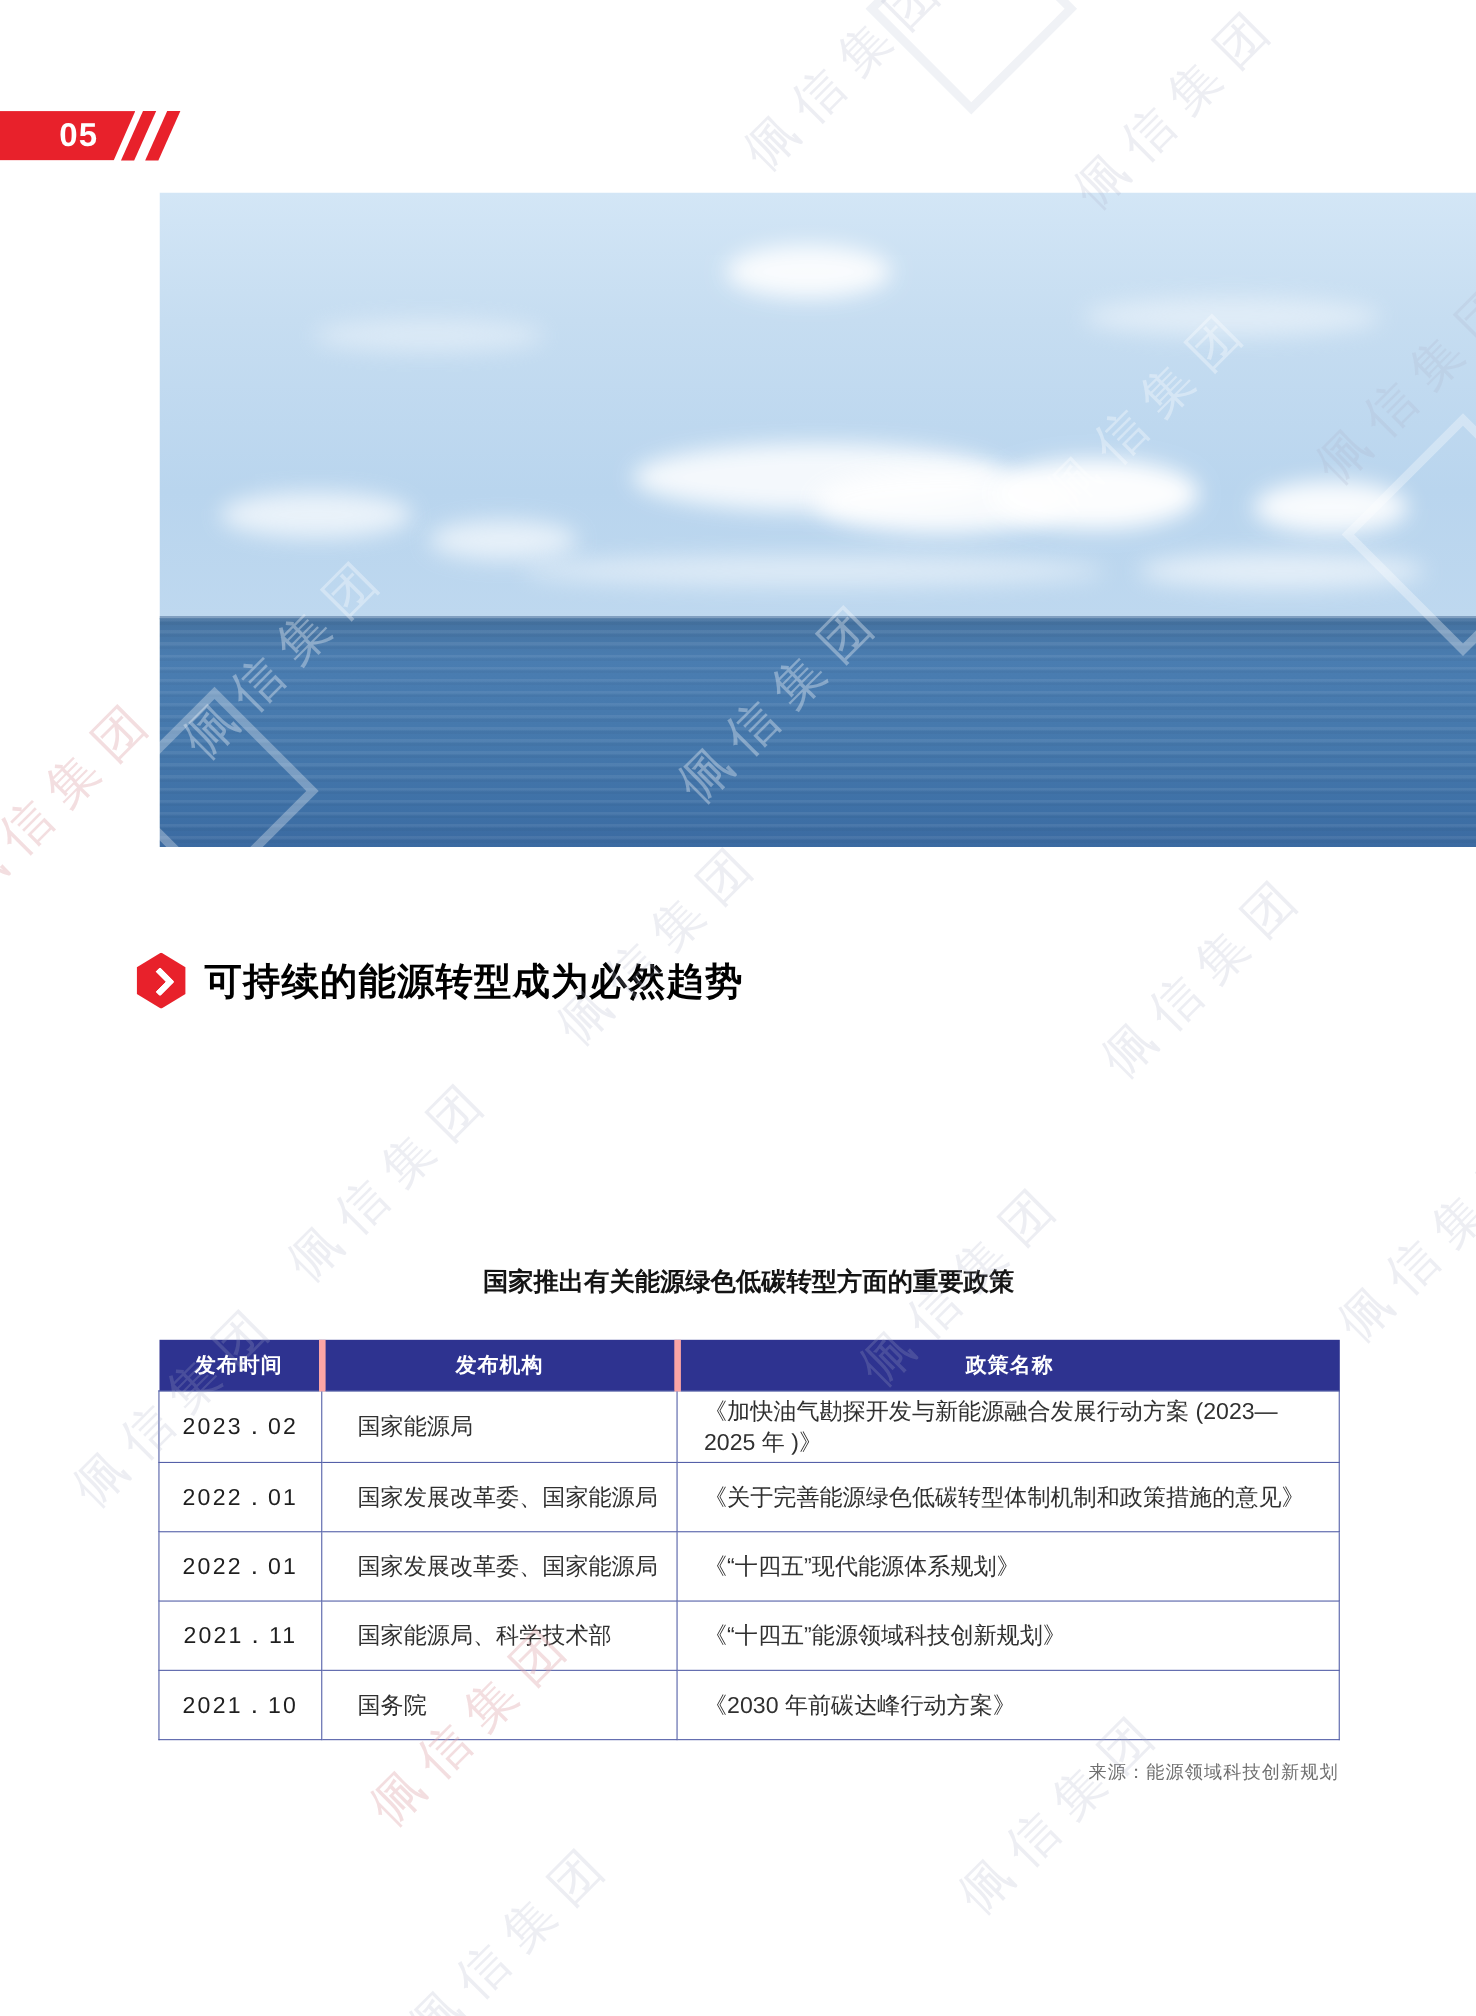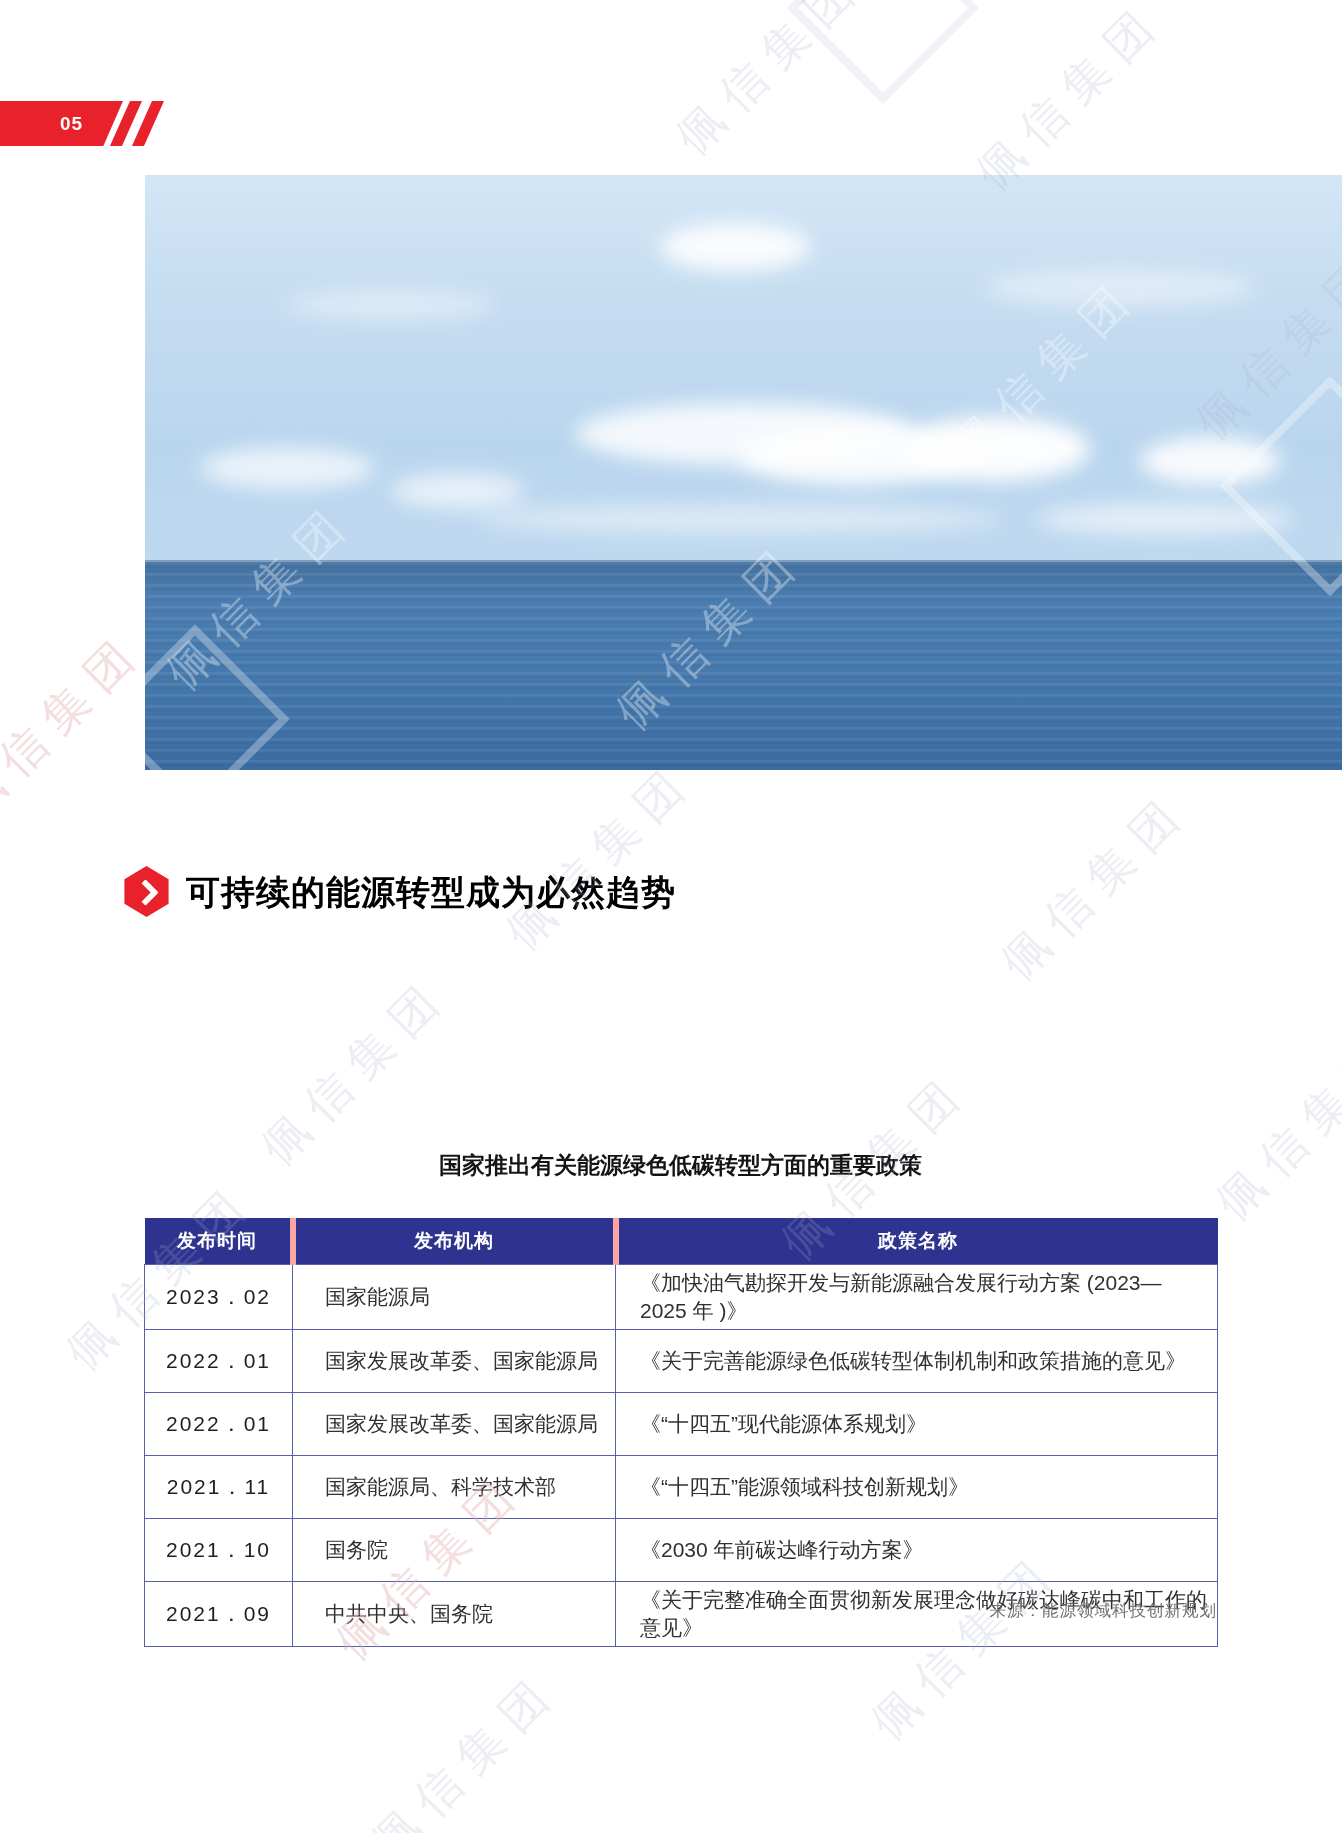--- a/index.html
+++ b/index.html
@@ -13,21 +13,21 @@
   }
 
   
   .page-badge{
     position:absolute;left:0;top:101px;width:123px;height:45px;
     background:#e8212b;
     clip-path:polygon(0 0,100% 0,84% 100%,0 100%);
     display:flex;align-items:center;justify-content:center;
   }
   .badge-text{
-    color:#ffffff;font-size:19px;font-weight:700;
+    color:#ffffff;font-size:30px;font-weight:700;
     padding-left:20px;letter-spacing:1px;
   }
   .badge-stripe{
     position:absolute;top:101px;width:12px;height:45px;
     background:#e8212b;transform:skewX(-24deg);transform-origin:0 0;
   }
   .badge-stripe.s1{left:130px;}
   .badge-stripe.s2{left:152px;}
 
   
@@ -203,25 +203,20 @@
       </tr>
       <tr>
         <td class="c-date">2021．11</td>
         <td class="c-agency">国家能源局、科学技术部</td>
         <td class="c-policy">《“十四五”能源领域科技创新规划》</td>
       </tr>
       <tr>
         <td class="c-date">2021．10</td>
         <td class="c-agency">国务院</td>
         <td class="c-policy">《2030 年前碳达峰行动方案》</td>
-      </tr>
-      <tr>
-        <td class="c-date">2021．09</td>
-        <td class="c-agency">中共中央、国务院</td>
-        <td class="c-policy">《关于完整准确全面贯彻新发展理念做好碳达峰碳中和工作的意见》</td>
       </tr>
     </tbody>
   </table>
 
   <div class="source">来源：能源领域科技创新规划</div>
 
   <div class="wm-layer">
     <span class="wm" style="left:650px;top:30px;">佩信集团</span>
     <span class="wm" style="left:950px;top:65px;">佩信集团</span>
     <span class="wm" style="left:1170px;top:315px;">佩信集团</span>

